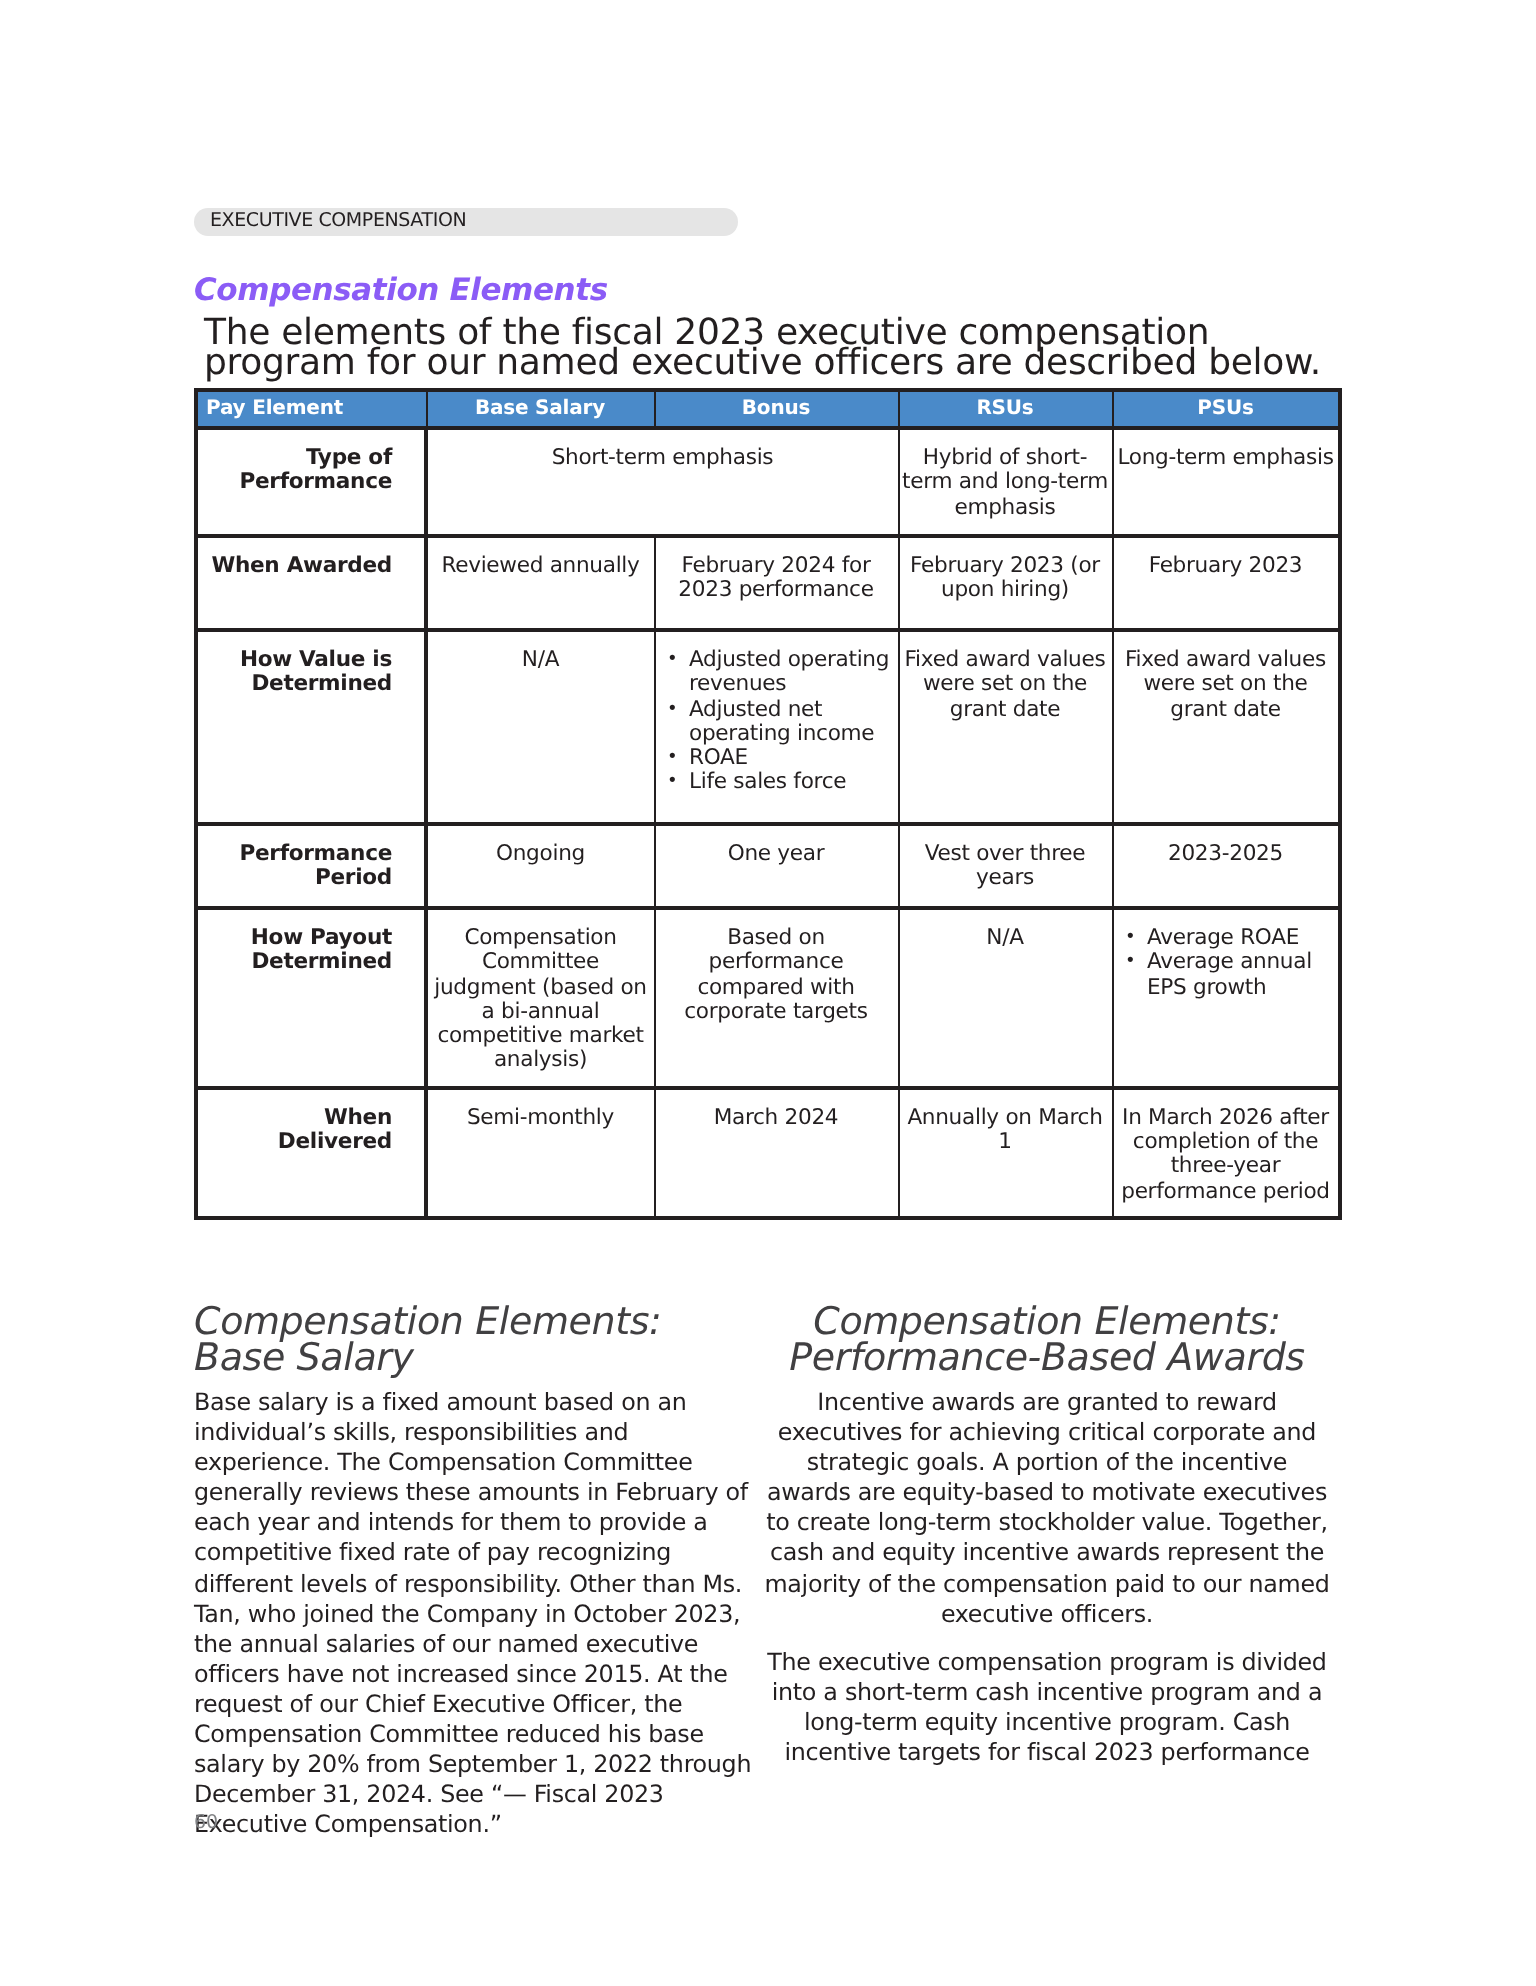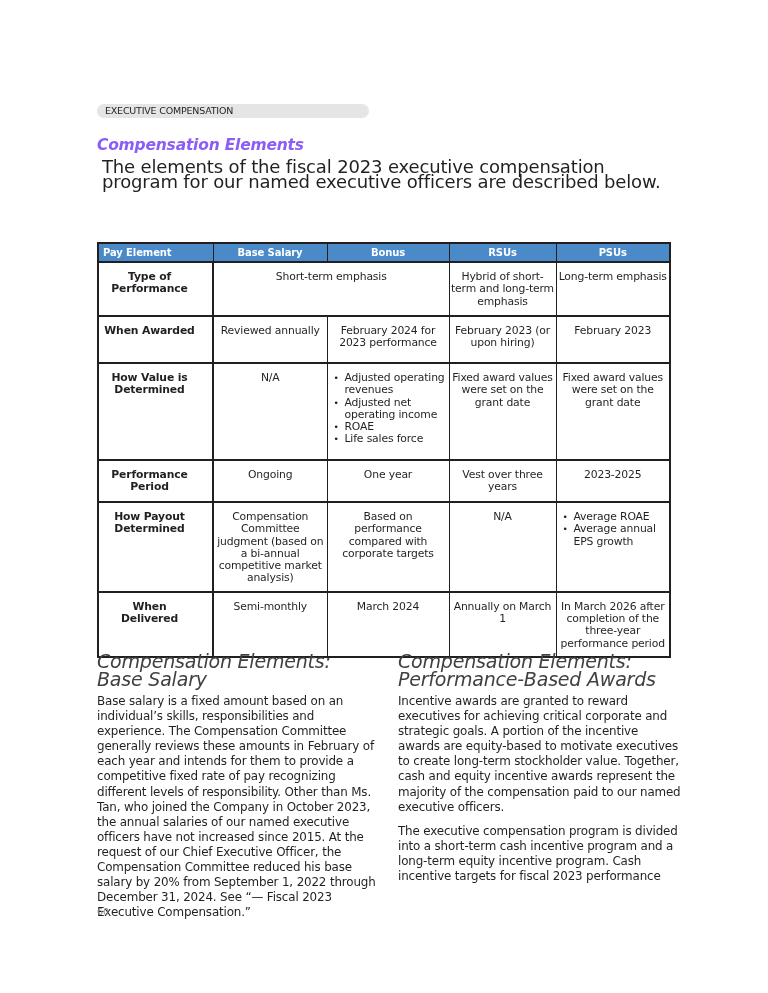--- a/index.html
+++ b/index.html
@@ -7,34 +7,34 @@
          font-family: "DejaVu Sans", "Liberation Sans", sans-serif; color: #231f20; }
   .section-tab { position: absolute; left: 97px; top: 104px; width: 272px; height: 14px;
                  background: #e5e5e5; border-radius: 7px; box-sizing: border-box;
                  padding-left: 8px; font-size: 9.5px; line-height: 14px; color: #231f20;
                  letter-spacing: -0.2px; }
   .page-title { position: absolute; left: 97px; top: 136px; font-size: 15.5px;
                 font-style: italic; font-weight: bold; color: #8b5cf6; letter-spacing: -0.2px; }
   .intro { position: absolute; left: 82px; top: 159px; width: 580px; font-size: 18px;
            line-height: 15px; letter-spacing: -0.15px; margin-left: 20px; }
   table.comp { position: absolute; left: 97px; top: 194px; width: 572px; border-collapse: collapse;
-               border: 2px solid #231f20; table-layout: fixed; font-size: 10.8px; margin-top: 48px; }
+               border: 2px solid #231f20; table-layout: fixed; font-size: 10.8px; }
   table.comp th { background: #4a8ac9; color: #ffffff; font-weight: bold; height: 17px;
                   padding: 0 4px; border-right: 1.5px solid #231f20; border-bottom: 2px solid #231f20;
                   text-align: center; font-size: 10px; letter-spacing: -0.1px; }
   table.comp th.first { text-align: left; }
   table.comp td { border-right: 1px solid #231f20; border-bottom: 2px solid #231f20;
                   vertical-align: top; text-align: center; padding: 8px 1px 6px 1px;
                   line-height: 12.3px; color: #231f20; letter-spacing: -0.15px; }
-  table.comp td.label { font-weight: bold; border-right: 2px solid #231f20; padding-left: 4px; padding-right: 16px; }
+  table.comp td.label { font-weight: bold; border-right: 2px solid #231f20; padding-left: 4px; padding-right: 16px; text-align: right; }
   table.comp ul { margin: 0; padding: 0 0 0 16px; text-align: left; list-style: none; }
   table.comp ul li { position: relative; }
   table.comp ul li::before { content: "•"; position: absolute; left: -11px; font-size: 9px; }
   .col-left { position: absolute; left: 97px; top: 653px; width: 285px; }
-  .col-right { position: absolute; left: 398px; top: 653px; width: 285px; }
+  .col-right { position: absolute; left: 381px; top: 653px; width: 285px; text-align: center; }
   .sub-heading { font-size: 19px; font-style: italic; font-weight: normal; color: #414042;
                  line-height: 17.5px; margin: 0 0 6px 0; letter-spacing: -0.2px; }
   .body-text { font-size: 11.9px; line-height: 15.1px; margin: 0 0 9px 0; letter-spacing: -0.15px; color: #231f20; }
   .page-number { position: absolute; left: 97px; top: 906px; font-size: 9.5px; color: #808285; }
 </style>
 </head>
 <body>
 
 <div class="section-tab">EXECUTIVE COMPENSATION</div>
 <div class="page-title">Compensation Elements</div>

